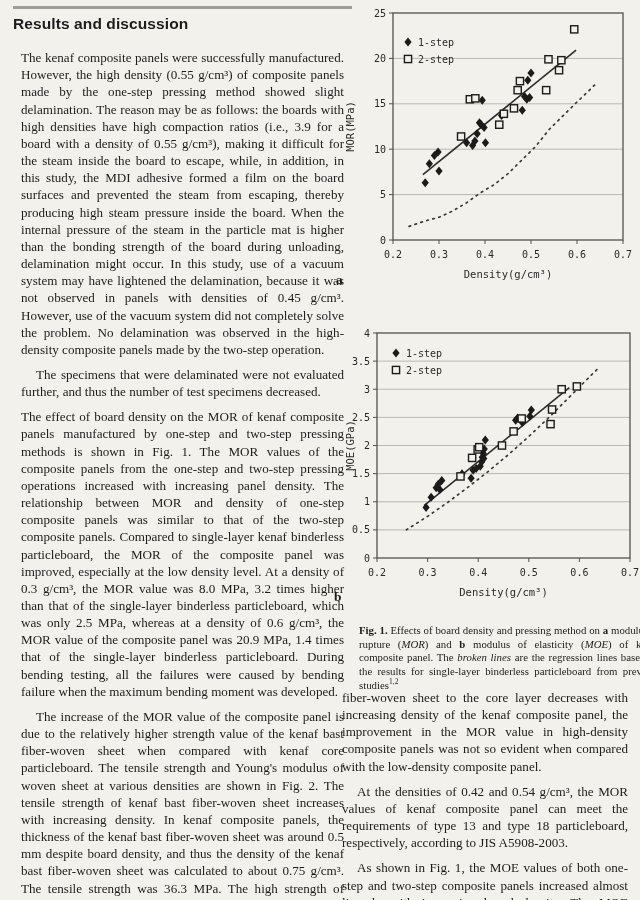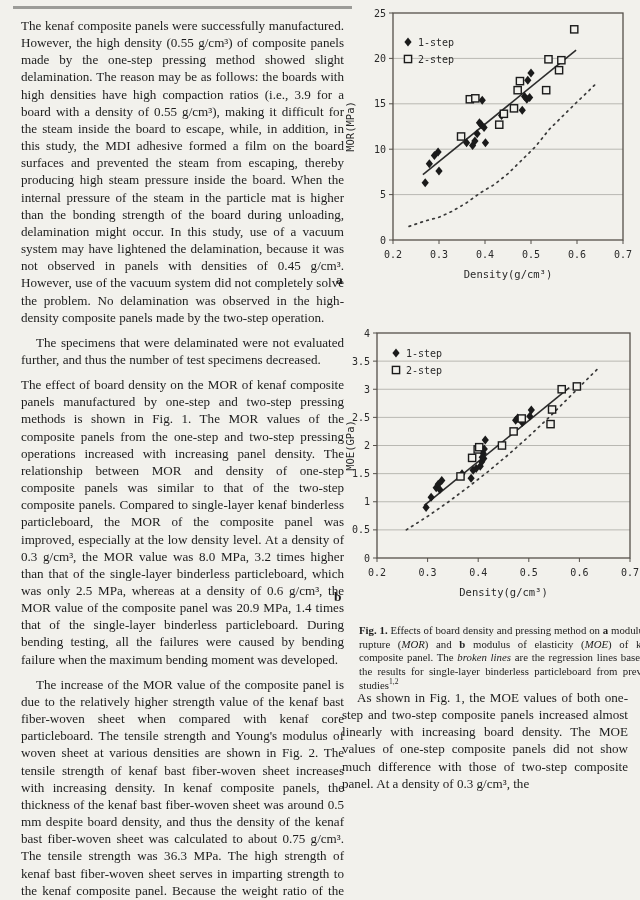--- a/index.html
+++ b/index.html
@@ -36,20 +36,21 @@
   .rightcol-text{
     position:absolute;left:334px;top:681px;width:302px;
     text-align:justify;font-size:13.1px;line-height:17.15px;
   }
 </style>
 </head>
 <body>
 
 <div class="leftcol">
   <div class="rule"></div>
+  <div class="heading">Results and discussion</div>
   <p>The kenaf composite panels were successfully manufactured. However, the high density (0.55 g/cm³) of composite panels made by the one-step pressing method showed slight delamination. The reason may be as follows: the boards with high densities have high compaction ratios (i.e., 3.9 for a board with a density of 0.55 g/cm³), making it difficult for the steam inside the board to escape, while, in addition, in this study, the MDI adhesive formed a film on the board surfaces and prevented the steam from escaping, thereby producing high steam pressure inside the board. When the internal pressure of the steam in the particle mat is higher than the bonding strength of the board during unloading, delamination might occur. In this study, use of a vacuum system may have lightened the delamination, because it was not observed in panels with densities of 0.45 g/cm³. However, use of the vacuum system did not completely solve the problem. No delamination was observed in the high-density composite panels made by the two-step operation.</p>
   <p class="indent">The specimens that were delaminated were not evaluated further, and thus the number of test specimens decreased.</p>
   <p>The effect of board density on the MOR of kenaf composite panels manufactured by one-step and two-step pressing methods is shown in Fig. 1. The MOR values of the composite panels from the one-step and two-step pressing operations increased with increasing panel density. The relationship between MOR and density of one-step composite panels was similar to that of the two-step composite panels. Compared to single-layer kenaf binderless particleboard, the MOR of the composite panel was improved, especially at the low density level. At a density of 0.3 g/cm³, the MOR value was 8.0 MPa, 3.2 times higher than that of the single-layer binderless particleboard, which was only 2.5 MPa, whereas at a density of 0.6 g/cm³, the MOR value of the composite panel was 20.9 MPa, 1.4 times that of the single-layer binderless particleboard. During bending testing, all the failures were caused by bending failure when the maximum bending moment was developed.</p>
   <p class="indent">The increase of the MOR value of the composite panel is due to the relatively higher strength value of the kenaf bast fiber-woven sheet when compared with kenaf core particleboard. The tensile strength and Young's modulus of woven sheet at various densities are shown in Fig. 2. The tensile strength of kenaf bast fiber-woven sheet increases with increasing density. In kenaf composite panels, the thickness of the kenaf bast fiber-woven sheet was around 0.5 mm despite board density, and thus the density of the kenaf bast fiber-woven sheet was calculated to about 0.75 g/cm³. The tensile strength was 36.3 MPa. The high strength of kenaf bast fiber-woven sheet serves in imparting strength to the kenaf composite panel. Because the weight ratio of the kenaf bast</p>
 </div>
 
 <svg id="chart-a" class="chart" width="298" height="302" viewBox="0 0 298 302">
     <line x1="51" y1="194.6" x2="281" y2="194.6" stroke="#b9b8b2" stroke-width="1"></line>
     <line x1="51" y1="149.2" x2="281" y2="149.2" stroke="#b9b8b2" stroke-width="1"></line>
     <line x1="51" y1="103.80000000000001" x2="281" y2="103.80000000000001" stroke="#b9b8b2" stroke-width="1"></line>
@@ -204,14 +205,16 @@
     <rect x="50.4" y="51.4" width="7.2" height="7.2" fill="#f2f1ec" stroke="#1b1b1b" stroke-width="1.4"></rect>
     <text x="64" y="58.5" class="tick">2-step</text>
   </svg>
 
 <div id="panel-a" class="panel-label">a</div>
 <div id="panel-b" class="panel-label">b</div>
 
 <p class="caption"><b>Fig. 1.</b><span> Effects of board density and pressing method on </span><b>a</b><span> modulus of rupture (</span><i>MOR</i><span>) and </span><b>b</b><span> modulus of elasticity (</span><i>MOE</i><span>) of kenaf composite panel. The </span><i>broken lines</i><span> are the regression lines based on the results for single-layer binderless particleboard from previous studies</span><span class="sup">1,2</span></p>
 
 <div class="rightcol-text">
+  <p>fiber-woven sheet to the core layer decreases with increasing density of the kenaf composite panel, the improvement in the MOR value in high-density composite panels was not so evident when compared with the low-density composite panel.</p>
+  <p class="indent">At the densities of 0.42 and 0.54 g/cm³, the MOR values of kenaf composite panel can meet the requirements of type 13 and type 18 particleboard, respectively, according to JIS A5908-2003.</p>
   <p class="indent">As shown in Fig. 1, the MOE values of both one-step and two-step composite panels increased almost linearly with increasing board density. The MOE values of one-step composite panels did not show much difference with those of two-step composite panel. At a density of 0.3 g/cm³, the</p>
 </div>
 
 </body></html>

